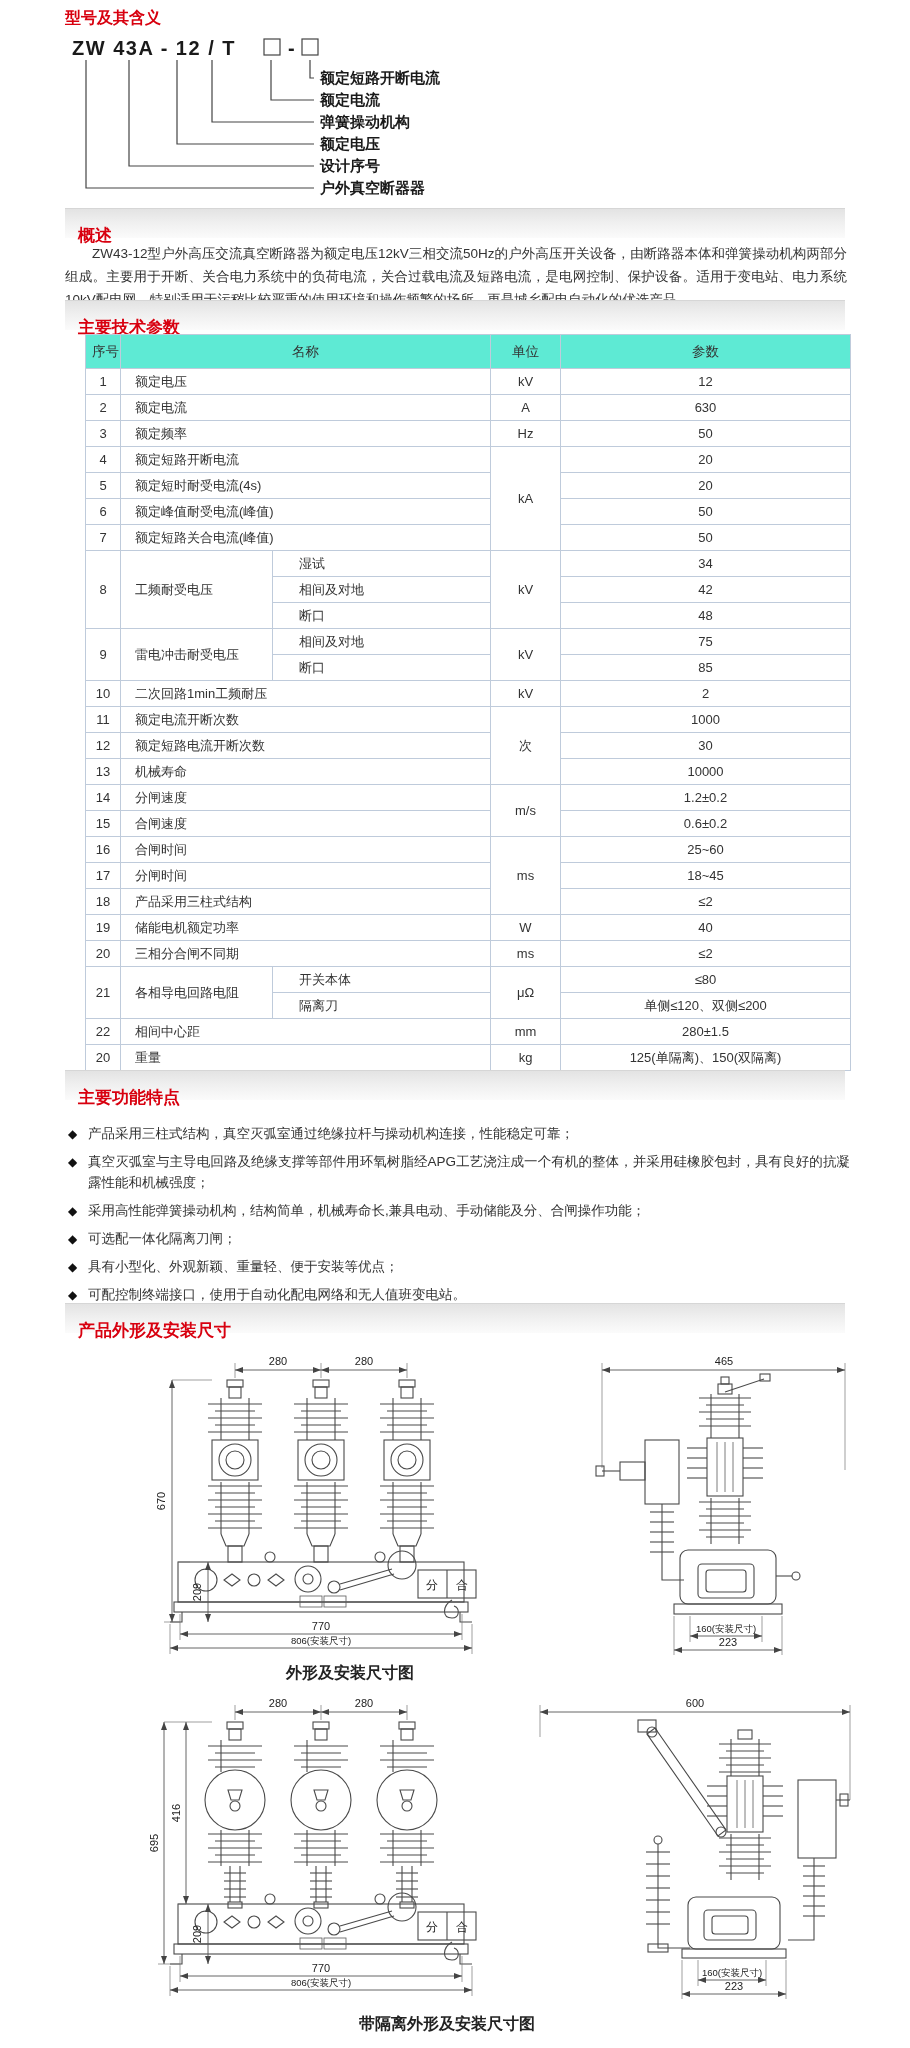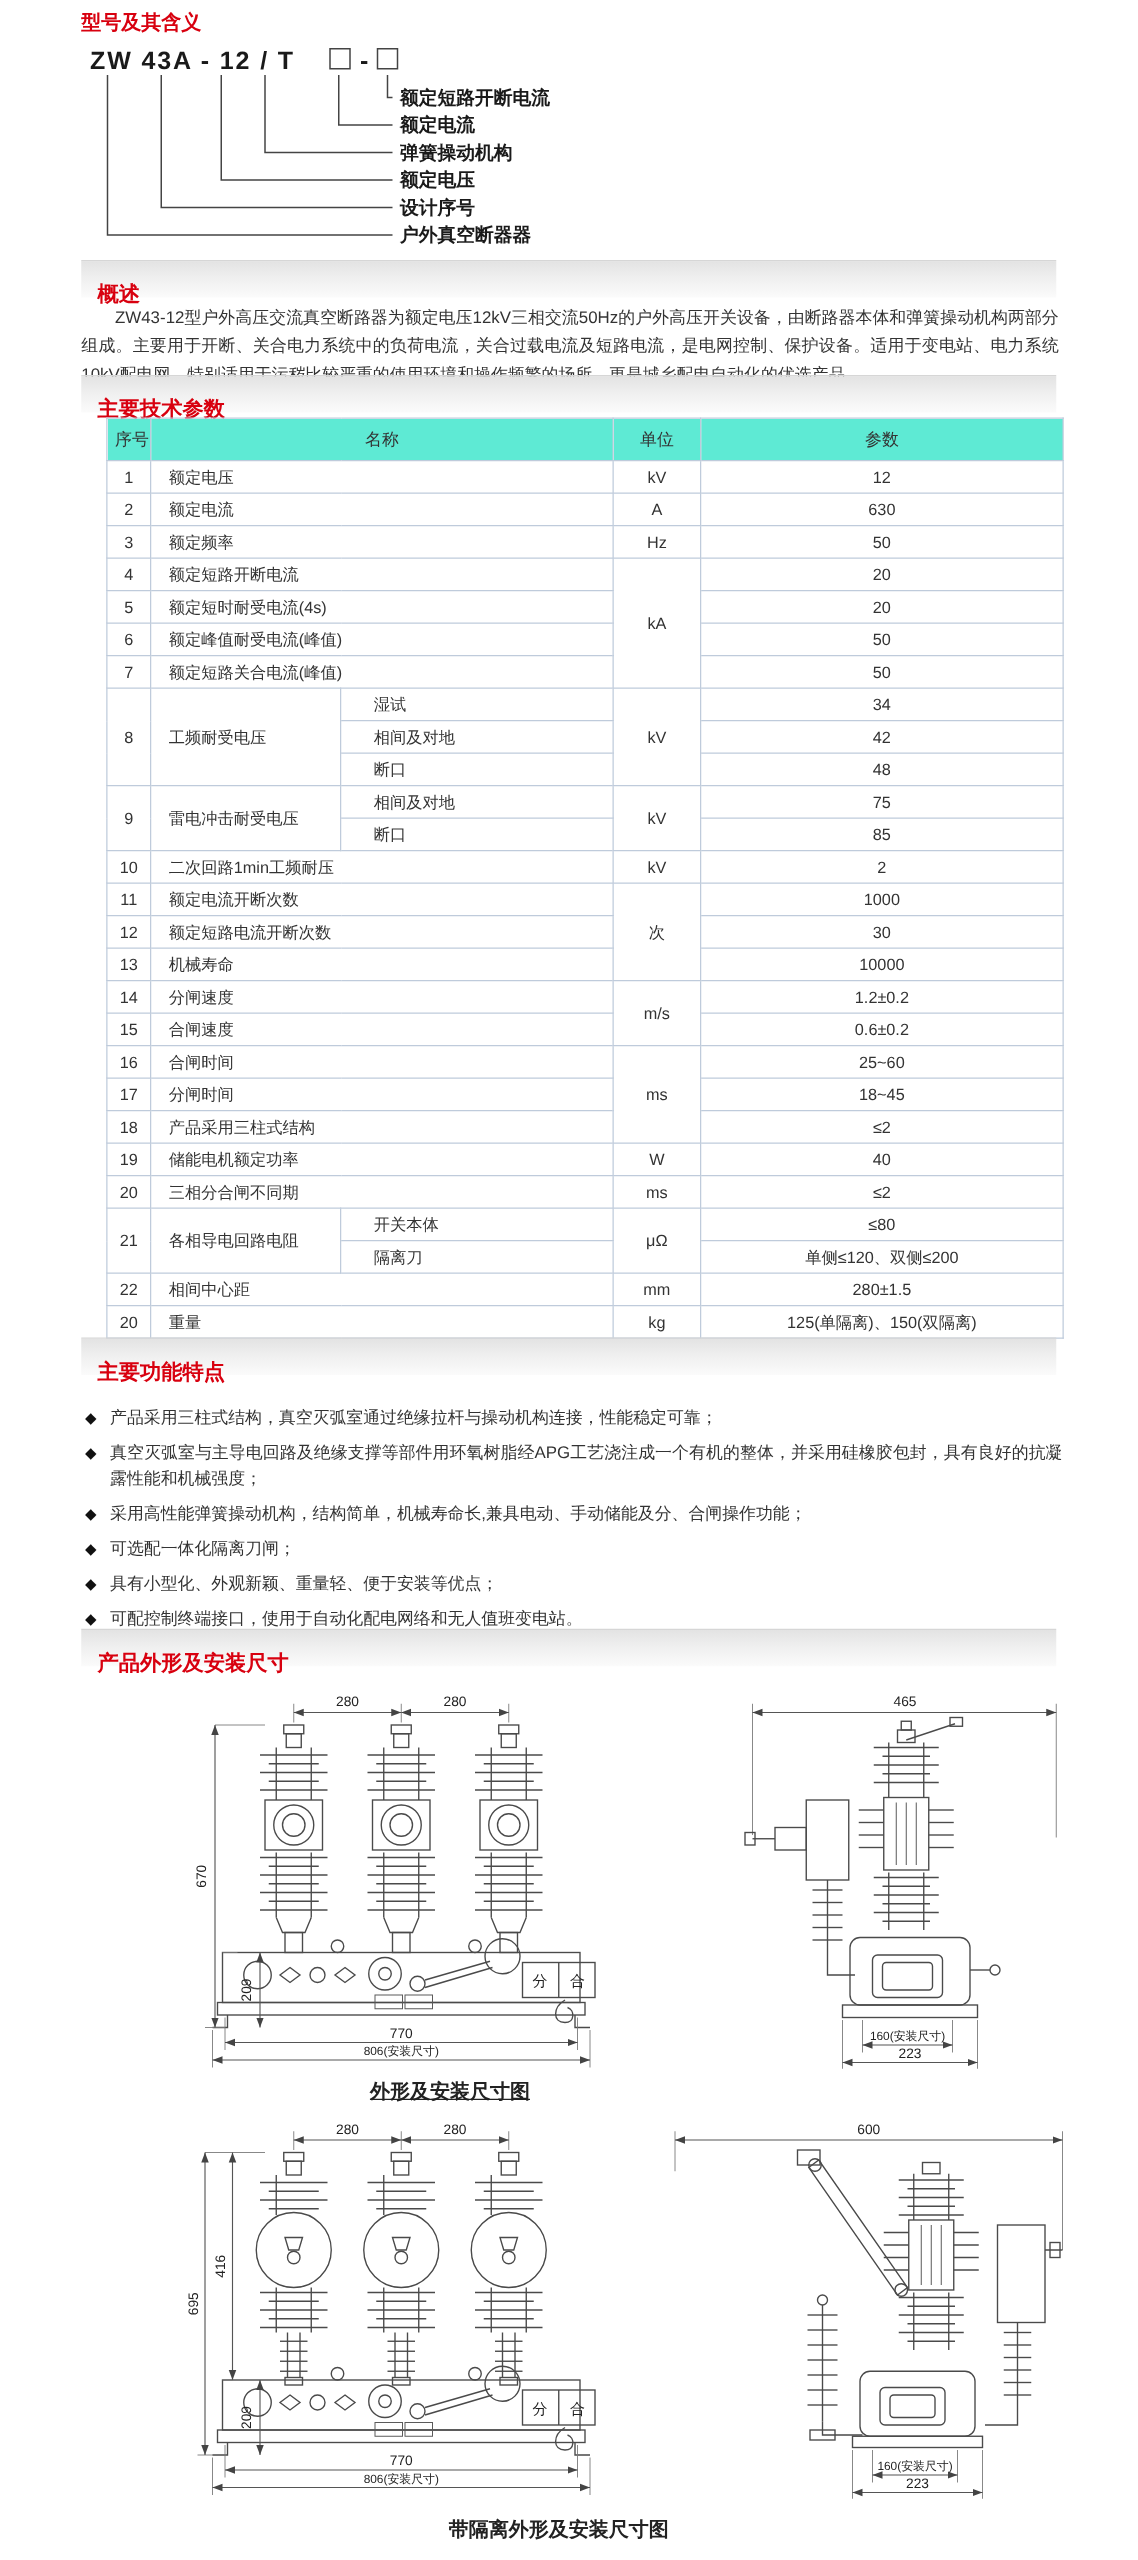--- a/index.html
+++ b/index.html
@@ -424,21 +424,21 @@
     <line class="extln" x1="540" y1="266" x2="540" y2="292"></line>
       <line class="extln" x1="612" y1="266" x2="612" y2="292"></line>
     <line class="dimln" x1="540" y1="286" x2="612" y2="286" marker-start="url(#ar1)" marker-end="url(#ar1)"></line>
     <text class="dimts" x="576" y="282">160(安装尺寸)</text>
     <line class="extln" x1="524" y1="266" x2="524" y2="305"></line>
       <line class="extln" x1="632" y1="266" x2="632" y2="305"></line>
     <line class="dimln" x1="524" y1="300" x2="632" y2="300" marker-start="url(#ar1)" marker-end="url(#ar1)"></line>
     <text class="dimt" x="578" y="296">223</text>
   </g>
 </svg>
-<div class="caption" style="left:160px;top:1663px;width:400px;text-decoration:underline;">外形及安装尺寸图</div>
+<div class="caption" style="left:150px;top:1663px;width:400px;">外形及安装尺寸图</div>
 
 <svg class="abs" style="left:150px;top:1692px;" width="710" height="320" viewBox="0 0 710 320">
   <defs>
     <marker id="ar2" markerWidth="9" markerHeight="8" refX="8" refY="4" orient="auto-start-reverse" markerUnits="userSpaceOnUse">
       <path d="M8,4 L0,1 L0,7 Z" fill="#444"></path>
     </marker>
     <g id="p2">
       <rect class="ln" x="-8" y="-20" width="16" height="7"></rect>
       <rect class="ln" x="-6" y="-13" width="12" height="11"></rect>
       <line class="ln" x1="-27" y1="4" x2="27" y2="4"></line>

